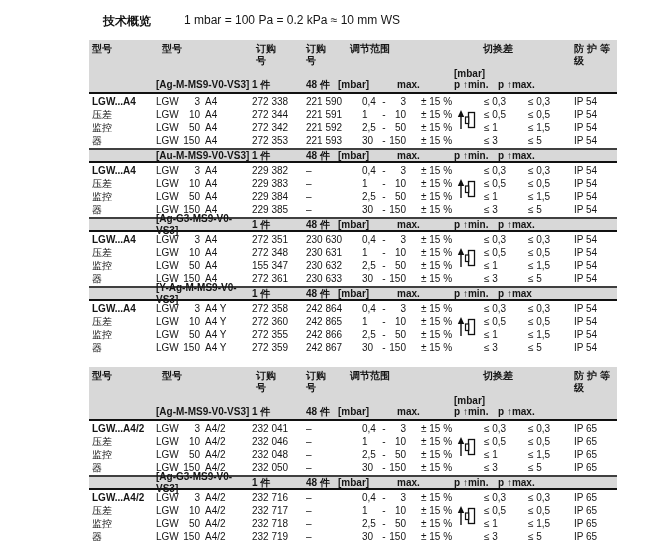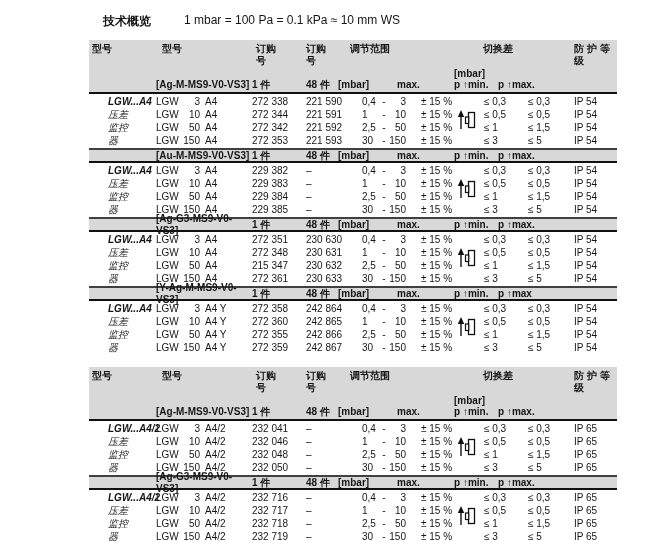--- a/index.html
+++ b/index.html
@@ -55,30 +55,30 @@
   
   .rows{position:relative;padding:1px 0;}
   .row{display:flex;height:13px;line-height:13px;align-items:center;}
   .row .c-o1{padding-left:2px;}
   .mp{display:inline-block;width:26px;}
   .ms{display:inline-block;width:18px;text-align:right;}
   .mf{margin-left:5px;}
   .rmin{width:18px;text-align:left;flex:none;}
   .rdash{width:8px;text-align:center;flex:none;}
   .rmax{width:18px;text-align:right;flex:none;}
-  .grouplabel{position:absolute;left:19px;top:1px;line-height:13px;font-style:italic;}
+  .grouplabel{position:absolute;left:3px;top:1px;line-height:13px;}
   .g1{font-weight:bold;}
   .blockicon{position:absolute;left:367px;top:15px;}
 </style>
 </head>
 <body>
 
 <div class="topbar">
   <span class="t-title">技术概览</span>
-  <span class="t-conv1">1 mbar = 100 Pa = 0.1 kPa ≈ 10 mm WS</span>
+  <span class="t-conv1">1 mbar = 100 Pa = 0.2 kPa ≈ 10 mm WS</span>
 </div>
 
   <div class="dtable">
 
     <div class="thead">
       <div class="hcols">
         <span class="c-group">型号</span>
         <span class="c-model">型号</span>
         <span class="c-o1">订购号</span>
         <span class="c-o2">订购号</span>
@@ -345,21 +345,21 @@
               <span class="c-tol">± 15 %</span>
               <span class="c-icon"></span>
               <span class="c-pmin">≤ 0,5</span>
               <span class="c-pmax">≤ 0,5</span>
               <span class="c-ip">IP 54</span>
             </div>
 
             <div class="row">
               <span class="c-group"></span>
               <span class="c-model"><i class="mp">LGW</i><i class="ms">50</i><i class="mf">A4</i></span>
-              <span class="c-o1">215 347</span>
+              <span class="c-o1">155 347</span>
               <span class="c-o2">230 632</span>
               <span class="c-range">
             <i class="rmin">2,5</i>
             <i class="rdash">-</i>
             <i class="rmax">50</i>
           </span>
               <span class="c-tol">± 15 %</span>
               <span class="c-icon"></span>
               <span class="c-pmin">≤ 1</span>
               <span class="c-pmax">≤ 1,5</span>

